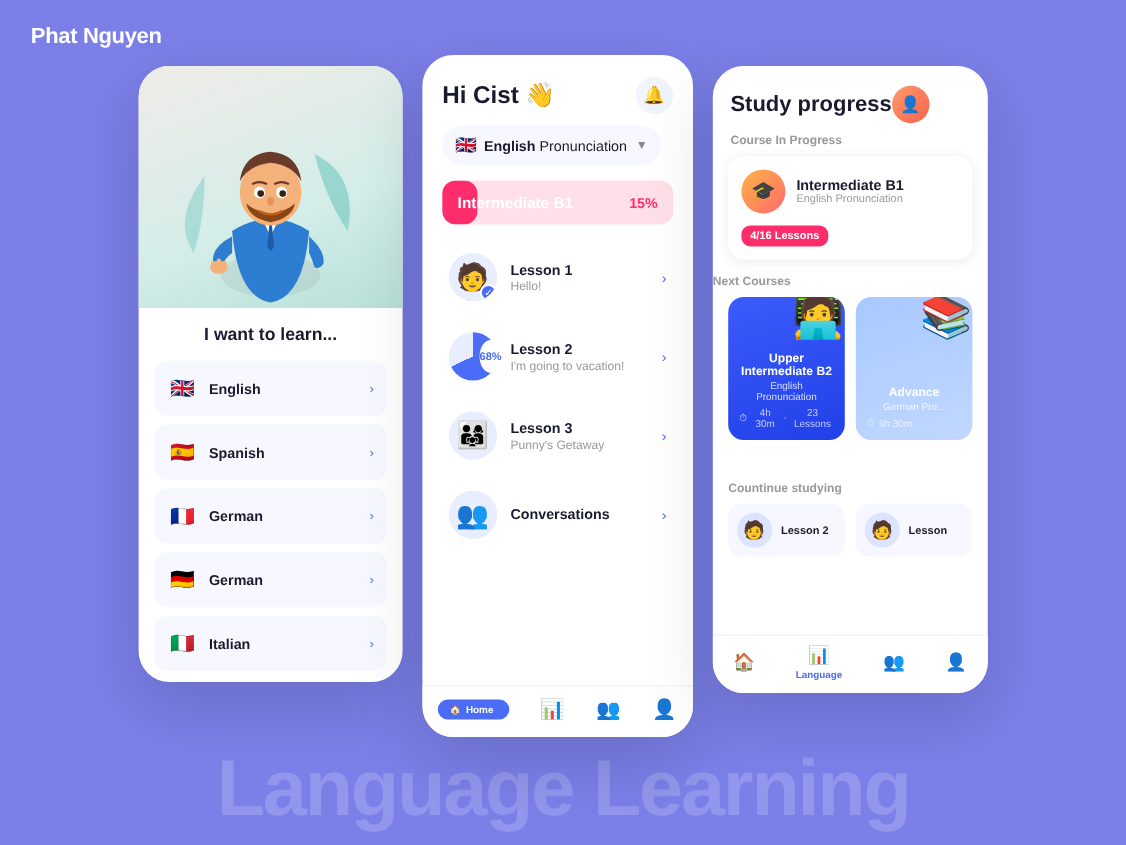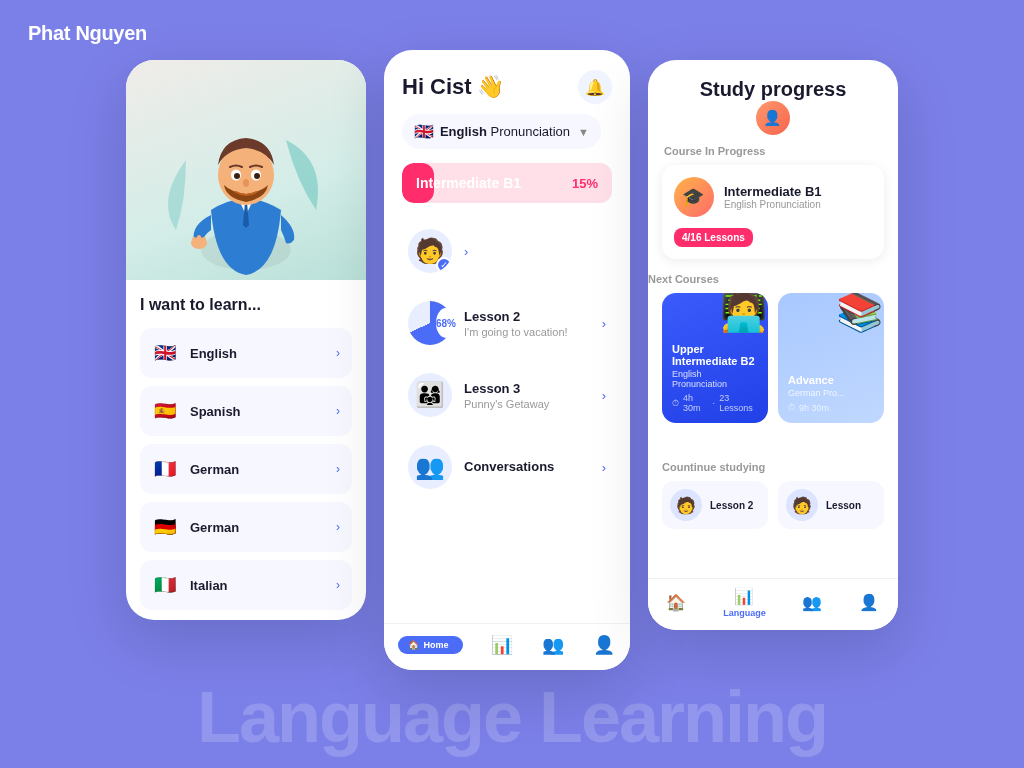--- a/index.html
+++ b/index.html
@@ -81,20 +81,21 @@
 
     .phone-left .content {
       padding: 16px 14px;
     }
 
     .want-to-learn {
       font-size: 16px;
       font-weight: 700;
       color: #1a1a2e;
       margin-bottom: 14px;
+      text-align: center;
     }
 
     .language-item {
       display: flex;
       align-items: center;
       padding: 11px 12px;
       border-radius: 12px;
       background: #f7f8ff;
       margin-bottom: 8px;
       cursor: pointer;
@@ -366,21 +367,20 @@
     
     .phone-right {
       width: 250px;
       height: 570px;
     }
 
     .phone-right .top-section {
       padding: 18px 16px 10px;
       display: flex;
       align-items: center;
-      flex-direction: column;
     }
 
     .study-progress-title {
       font-size: 20px;
       font-weight: 800;
       color: #1a1a2e;
     }
 
     .avatar-circle {
       width: 34px;
@@ -487,20 +487,21 @@
       right: 0;
       font-size: 38px;
       line-height: 1;
     }
 
     .card-info {
       position: absolute;
       bottom: 10px;
       left: 10px;
       right: 10px;
+      text-align: center;
     }
 
     .card-title {
       font-size: 11px;
       font-weight: 800;
       color: white;
       margin-bottom: 2px;
     }
 
     .card-subtitle {
@@ -706,20 +707,24 @@
         <span class="progress-level">Intermediate B1</span>
         <span class="progress-percent">15%</span>
       </div>
     </div>
 
     <div class="lessons-list" id="lessons-list">
         <div class="lesson-item">
     <div class="lesson-avatar">
       <span class="avatar-char">🧑</span>
       <div class="check-badge">✓</div>
+    </div>
+    <div class="lesson-info">
+      <div class="lesson-title">Lesson 1</div>
+      <div class="lesson-subtitle">Hello!</div>
     </div>
     <span class="lesson-chevron">›</span>
   </div>
         <div class="lesson-item">
     <div class="progress-circle">
       <div class="progress-circle-inner">68%</div>
     </div>
     <div class="lesson-info">
       <div class="lesson-title">Lesson 2</div>
       <div class="lesson-subtitle">I'm going to vacation!</div>

